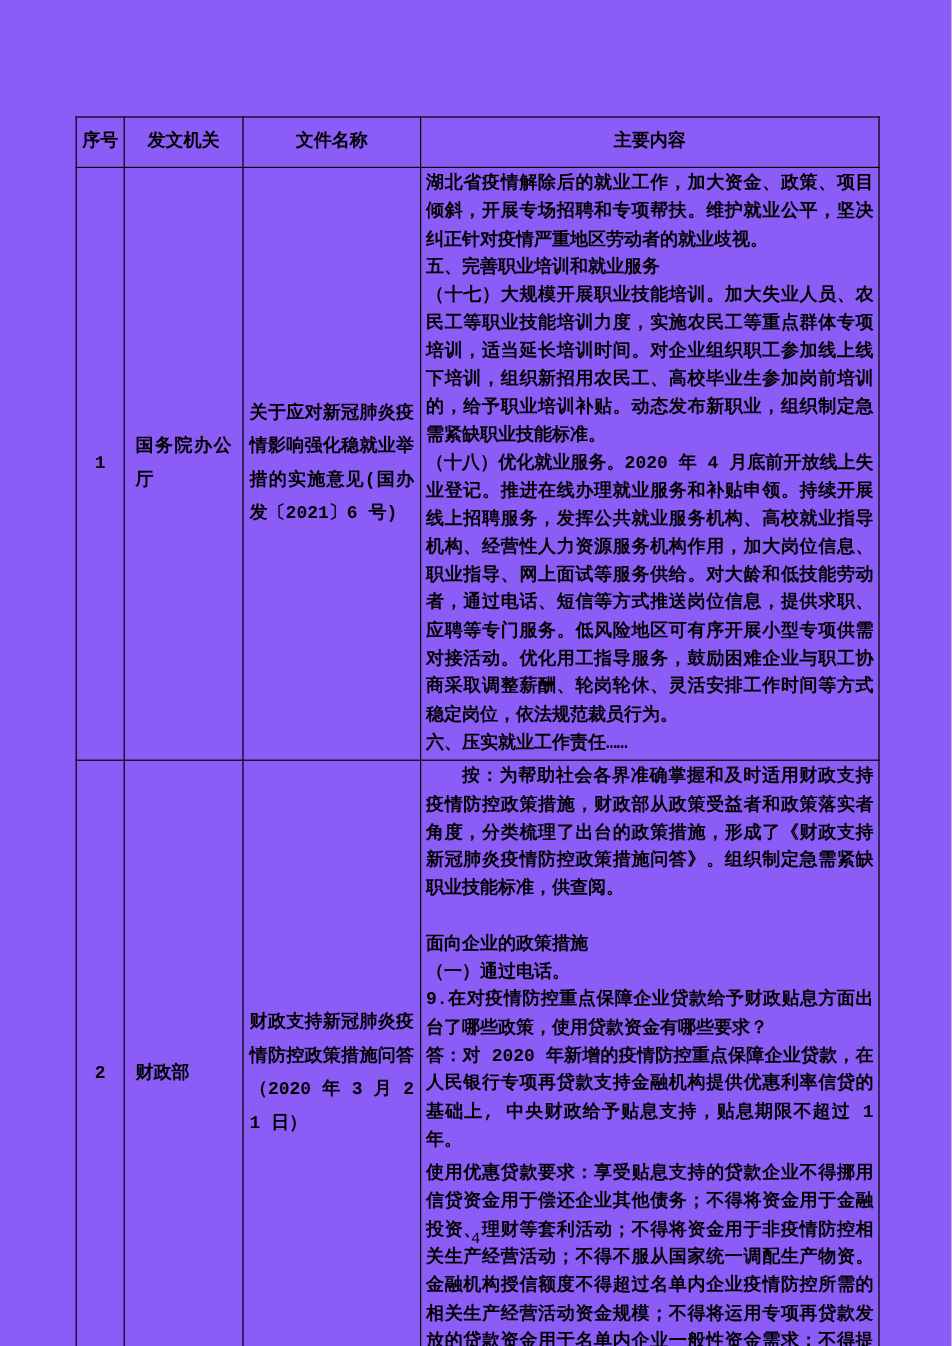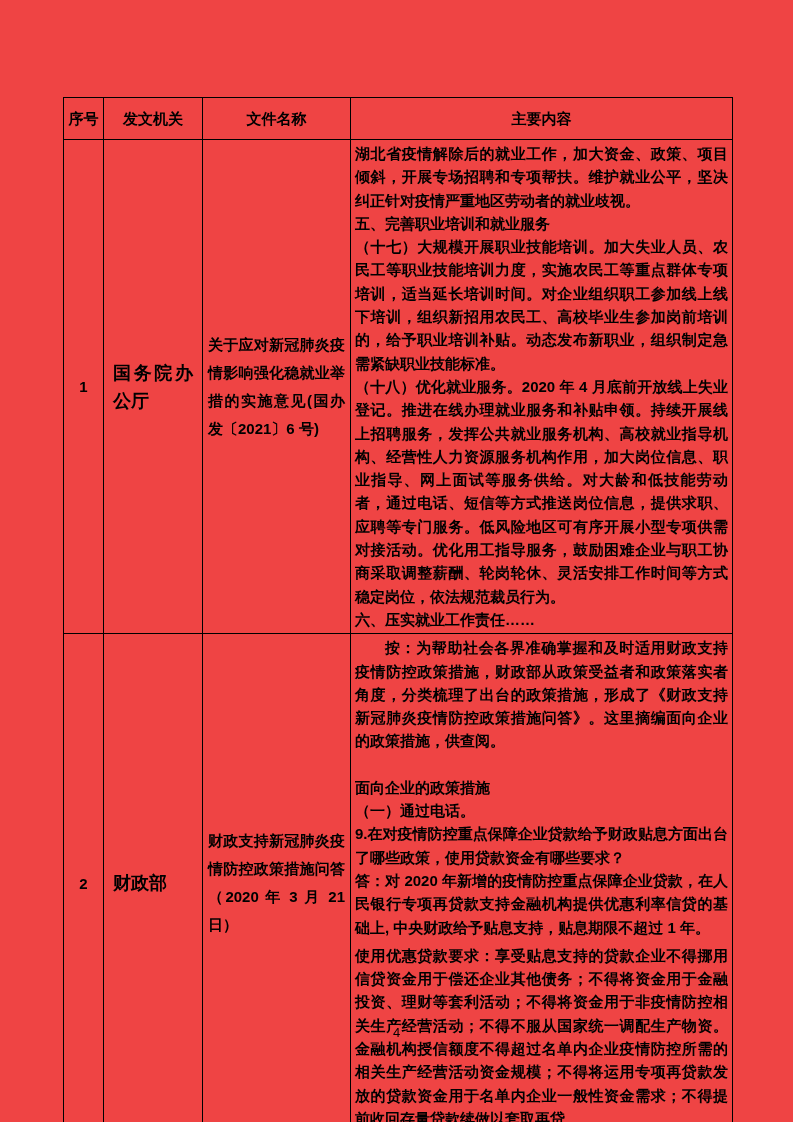--- a/index.html
+++ b/index.html
@@ -1,22 +1,22 @@
 <!DOCTYPE html>
 <html><head>
 <meta charset="utf-8">
 <style>
   * { box-sizing: border-box; }
   html, body { margin: 0; padding: 0; background: #ffffff; }
   .page {
     position: relative;
     width: 793px;
     height: 1122px;
-    background: #ef4444;
-    font-family: Liberation Sans, sans-serif;
+    background: #8b5cf6;
+    font-family: Liberation Mono, monospace;
     color: #000000;
     overflow: hidden;
     padding-left: 40px;
   }
   .doc-table {
     position: absolute;
     left: 63px;
     top: 97px;
     width: 669px;
     border-collapse: collapse;
@@ -38,21 +38,21 @@
   }
   .cell-index {
     text-align: center;
     vertical-align: middle;
     font-size: 15px;
     font-weight: bold;
   }
   .cell-agency {
     text-align: justify;
     vertical-align: middle;
-    font-size: 18px;
+    font-size: 15px;
     font-weight: bold;
     line-height: 28px;
     padding: 0 9px;
     word-break: break-all;
   }
   .cell-docname {
     text-align: justify;
     vertical-align: middle;
     font-size: 15px;
     font-weight: bold;
@@ -117,21 +117,21 @@
             <p>（十七）大规模开展职业技能培训。加大失业人员、农民工等职业技能培训力度，实施农民工等重点群体专项培训，适当延长培训时间。对企业组织职工参加线上线下培训，组织新招用农民工、高校毕业生参加岗前培训的，给予职业培训补贴。动态发布新职业，组织制定急需紧缺职业技能标准。</p>
             <p>（十八）优化就业服务。2020 年 4 月底前开放线上失业登记。推进在线办理就业服务和补贴申领。持续开展线上招聘服务，发挥公共就业服务机构、高校就业指导机构、经营性人力资源服务机构作用，加大岗位信息、职业指导、网上面试等服务供给。对大龄和低技能劳动者，通过电话、短信等方式推送岗位信息，提供求职、应聘等专门服务。低风险地区可有序开展小型专项供需对接活动。优化用工指导服务，鼓励困难企业与职工协商采取调整薪酬、轮岗轮休、灵活安排工作时间等方式稳定岗位，依法规范裁员行为。</p>
             <p>六、压实就业工作责任……</p>
           </td>
       </tr>
       <tr class="row-2">
         <td class="cell-index">2</td>
         <td class="cell-agency">财政部</td>
         <td class="cell-docname">财政支持新冠肺炎疫情防控政策措施问答（2020 年 3 月 21 日）</td>
         <td class="cell-content">
-            <p class="indent">按：为帮助社会各界准确掌握和及时适用财政支持疫情防控政策措施，财政部从政策受益者和政策落实者角度，分类梳理了出台的政策措施，形成了《财政支持新冠肺炎疫情防控政策措施问答》。这里摘编面向企业的政策措施，供查阅。</p>
+            <p class="indent">按：为帮助社会各界准确掌握和及时适用财政支持疫情防控政策措施，财政部从政策受益者和政策落实者角度，分类梳理了出台的政策措施，形成了《财政支持新冠肺炎疫情防控政策措施问答》。组织制定急需紧缺职业技能标准，供查阅。</p>
             <p class="gap-blank">面向企业的政策措施</p>
             <p>（一）通过电话。</p>
             <p>9.在对疫情防控重点保障企业贷款给予财政贴息方面出台了哪些政策，使用贷款资金有哪些要求？</p>
             <p>答：对 2020 年新增的疫情防控重点保障企业贷款，在人民银行专项再贷款支持金融机构提供优惠利率信贷的基础上, 中央财政给予贴息支持，贴息期限不超过 1 年。</p>
             <p class="gap-small">使用优惠贷款要求：享受贴息支持的贷款企业不得挪用信贷资金用于偿还企业其他债务；不得将资金用于金融投资、理财等套利活动；不得将资金用于非疫情防控相关生产经营活动；不得不服从国家统一调配生产物资。金融机构授信额度不得超过名单内企业疫情防控所需的相关生产经营活动资金规模；不得将运用专项再贷款发放的贷款资金用于名单内企业一般性资金需求；不得提前收回存量贷款续做以套取再贷</p>
           </td>
       </tr>
     </tbody>
   </table>
 

